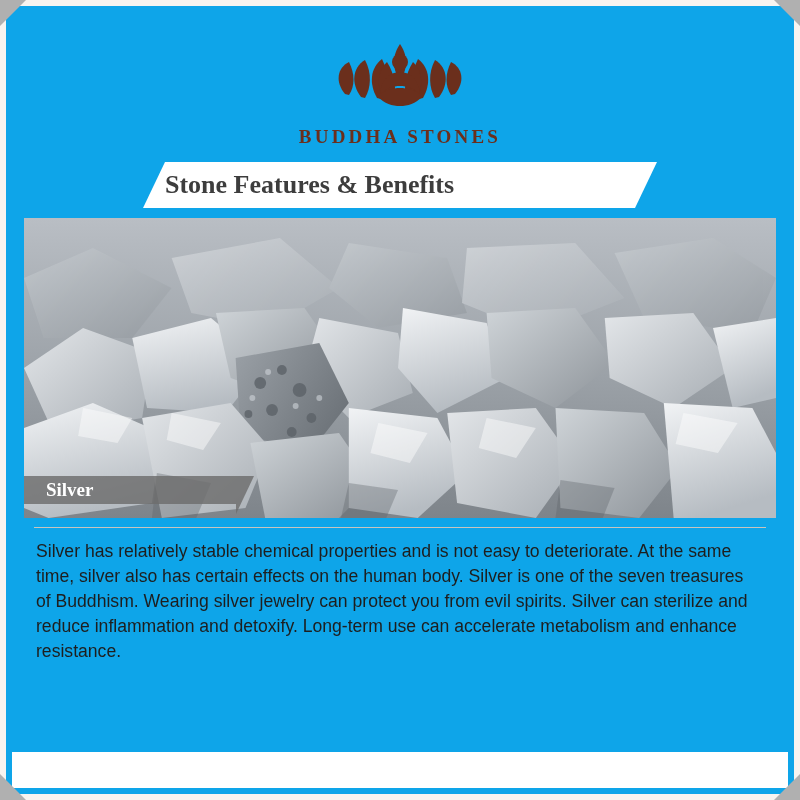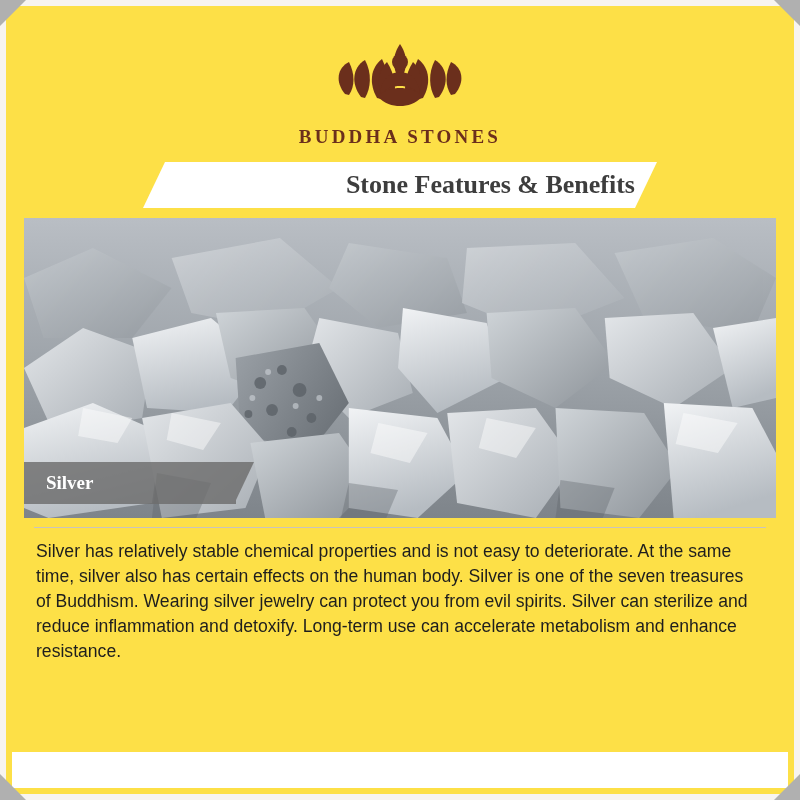--- a/index.html
+++ b/index.html
@@ -49,21 +49,21 @@
     border-bottom: 26px solid #b0b0b0;
     border-left: 26px solid transparent;
   }
 
   .inner {
     position: absolute;
     top: 6px;
     left: 6px;
     right: 6px;
     bottom: 6px;
-    background: #fde047;
+    background: #0ea5e9;
   }
 
   
   .logo-block {
     padding-top: 18px;
     text-align: center;
   }
   .logo-mark {
     display: block;
     margin: 0 auto;
@@ -81,21 +81,21 @@
 
   
   .title-bar {
     position: relative;
     margin: 14px auto 0 auto;
     width: 470px;
     height: 46px;
     background: #ffffff;
     display: flex;
     align-items: center;
-    justify-content: flex-end;
+    justify-content: flex-start;
   }
   .title-bar:before,
   .title-bar:after {
     content: "";
     position: absolute;
     top: 0;
     width: 0;
     height: 0;
   }
   .title-bar:before {
@@ -128,21 +128,21 @@
     position: absolute;
     inset: 0;
     width: 100%;
     height: 100%;
     display: block;
   }
   .hero-label {
     position: absolute;
     left: 0;
     bottom: 14px;
-    height: 42px;
+    height: 28px;
     min-width: 150px;
     padding: 0 40px 0 22px;
     background: rgba(108,108,108,0.82);
     color: #ffffff;
     font-size: 19px;
     font-weight: bold;
     display: flex;
     align-items: center;
     font-family: "Liberation Serif", serif;
   }

